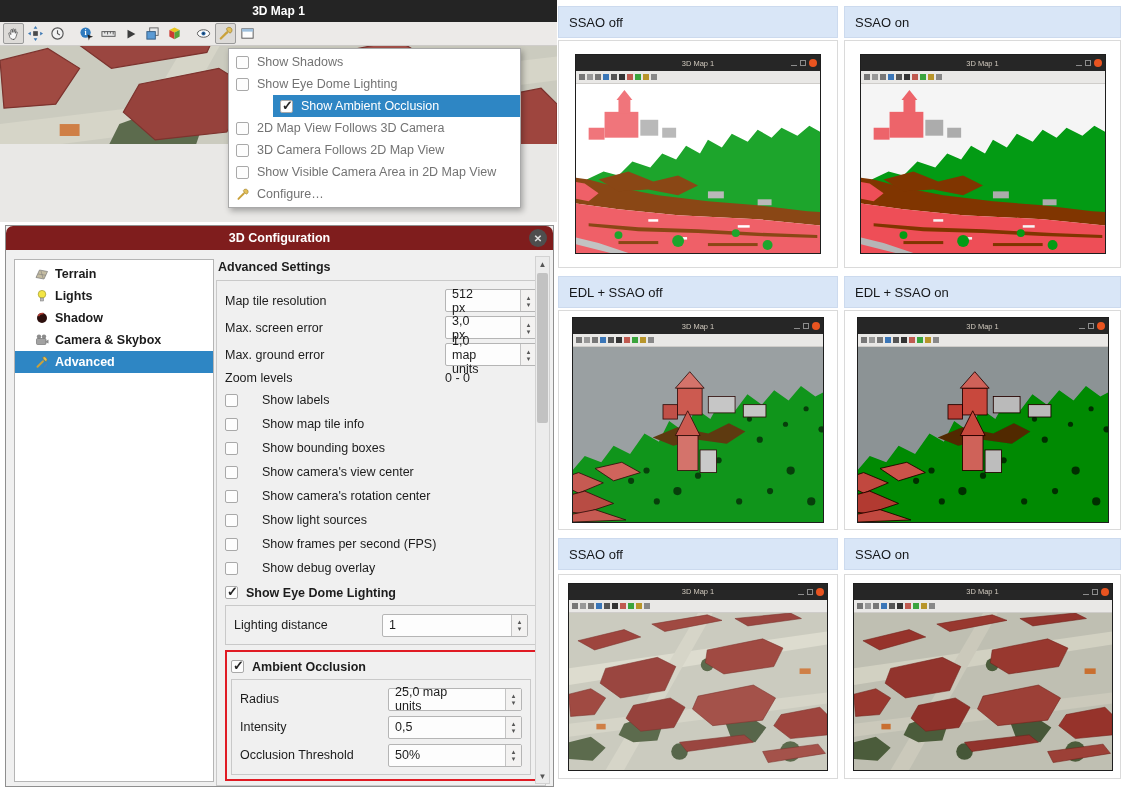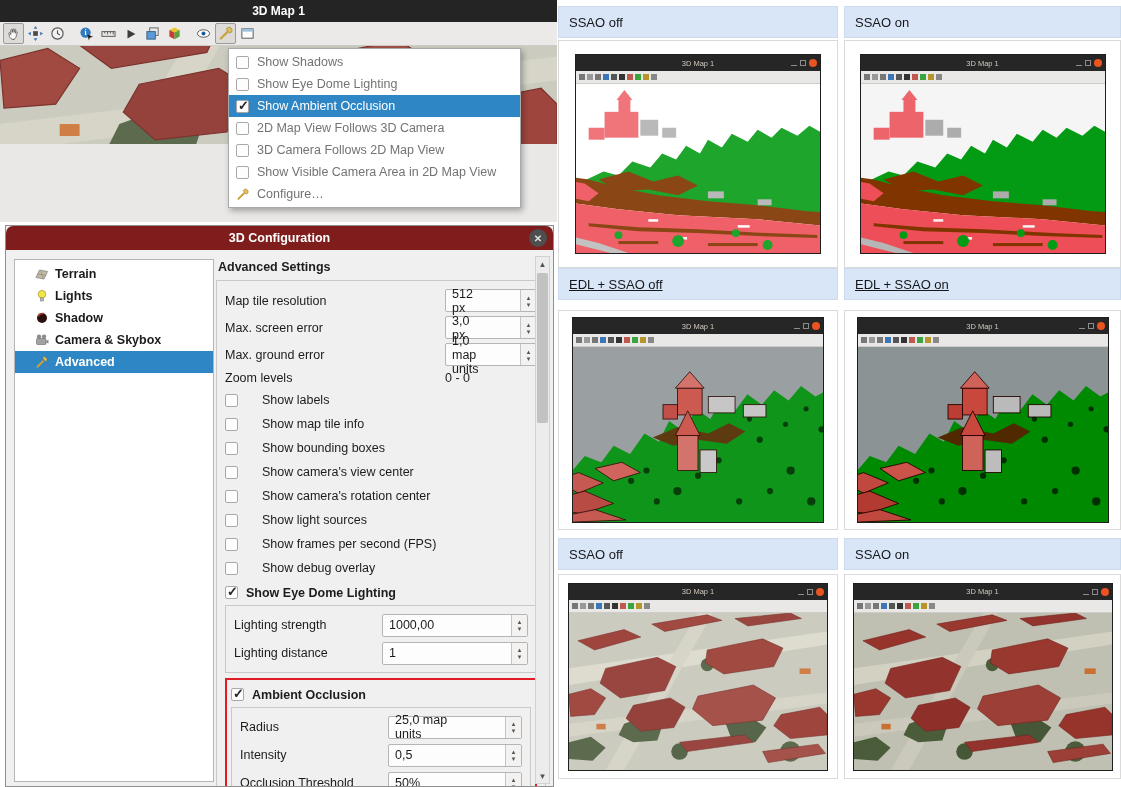--- a/index.html
+++ b/index.html
@@ -19,21 +19,21 @@
   .tb-btn.active { border-color:#9a9a9a; background:#dddbd8; }
   .tb-sep { width:6px; }
   .viewport { height:176px; overflow:hidden; position:relative; }
   .scene { width:100%; height:100%; display:block; }
 
   
   .options-menu { left:228px; top:48px; width:293px; background:#fff; border:1px solid #a9a9a9;
                   box-shadow:2px 3px 6px rgba(0,0,0,.3); padding:2px 0; z-index:30; }
   .menu-item { height:22px; display:flex; align-items:center; gap:8px; padding:0 7px;
                font-size:12.5px; color:#737373; }
-  .menu-item.highlighted { background:#2e86c4; color:#fff; }
+  .menu-item.highlighted { background:#2e86c4; color:#fff;margin-left:44px; }
   .cb { width:13px; height:13px; min-width:13px; border:1px solid #a9a9a9; border-radius:2px;
         background:#fdfdfd; position:relative; }
   .cb.checked::after { content:"✓"; position:absolute; left:1px; top:-3px; font-size:13px;
                        font-weight:bold; color:#262626; }
 
   
   .config-dialog { left:5px; top:225px; width:549px; height:562px; background:#f0f0f0;
                    border:1px solid #8f8f8f; overflow:hidden; z-index:20; }
   .dlg-titlebar { height:24px; background:#7f1d1d; border-radius:7px 7px 0 0; color:#fff;
                   font-size:12.5px; font-weight:bold; display:flex; align-items:center;
@@ -76,21 +76,21 @@
   .sb-thumb { position:absolute; left:1px; right:1px; top:16px; height:150px; background:#c2c2c2;
               border-radius:2px; }
 
   
   .hdr-cell { height:32px; background:#d9e6f7; border:1px solid #ccdaee; font-size:13px;
               display:flex; align-items:center; padding-left:10px; color:#15171a; }
   .img-cell { background:#fff; border:1px solid #dadada; display:flex; align-items:center;
               justify-content:center; }
   .c-l { left:558px; width:280px; } .c-r { left:844px; width:277px; }
   .r1h { top:6px; }  .r1i { top:40px; height:228px; }
-  .r2h { top:268px;text-decoration:underline; } .r2i { top:310px; height:220px; }
+  .r2h { top:276px; } .r2i { top:310px; height:220px; }
   .r3h { top:538px; } .r3i { top:574px; height:205px; }
 
   .mini-window { border:1px solid #1e1e1e; display:flex; flex-direction:column; background:#e9e8e6; }
   .mw-1 { width:246px; height:200px; } .mw-2 { width:252px; height:206px; } .mw-3 { width:260px; height:188px; }
   .mini-titlebar { height:16px; background:#262626; color:#cfc8bd; font-size:7.5px;
                    display:flex; align-items:center; justify-content:center; position:relative; }
   .mini-controls { position:absolute; right:3px; top:0; height:16px; display:flex;
                    align-items:center; gap:3px; }
   .mc-dash, .mc-box { width:6px; height:6px; border:1px solid #8c8c8c; }
   .mc-dash { border-width:0 0 1px 0; }
@@ -491,30 +491,20 @@
           <span class="cb"></span>
           <span>Show debug overlay</span>
         </div>
 
         <div class="group-head">
           <span class="cb checked"></span>
           <span>Show Eye Dome Lighting</span>
         </div>
         <div class="group-frame">
           <div class="form-row">
-            <span class="lbl">Lighting strength</span>
-            <span class="field w-lg">
-              <span class="val">1000,00</span>
-              <span class="spin">
-                  <span class="up"></span>
-                  <span class="dn"></span>
-                </span>
-            </span>
-          </div>
-          <div class="form-row">
             <span class="lbl">Lighting distance</span>
             <span class="field w-lg">
               <span class="val">1</span>
               <span class="spin">
                   <span class="up"></span>
                   <span class="dn"></span>
                 </span>
             </span>
           </div>
         </div>

